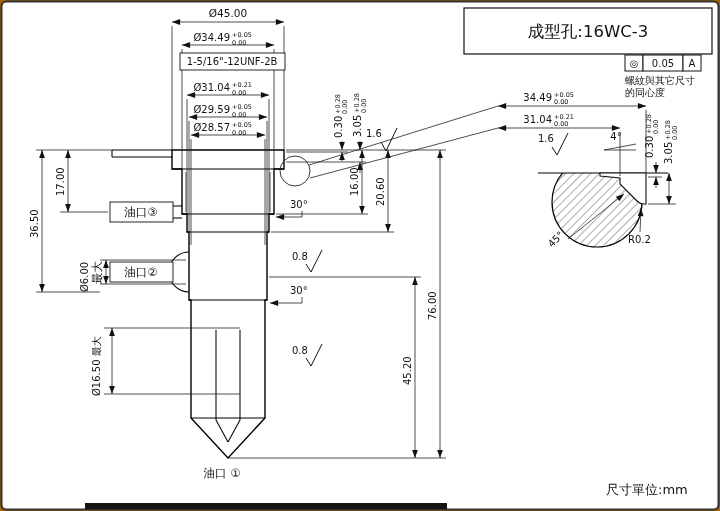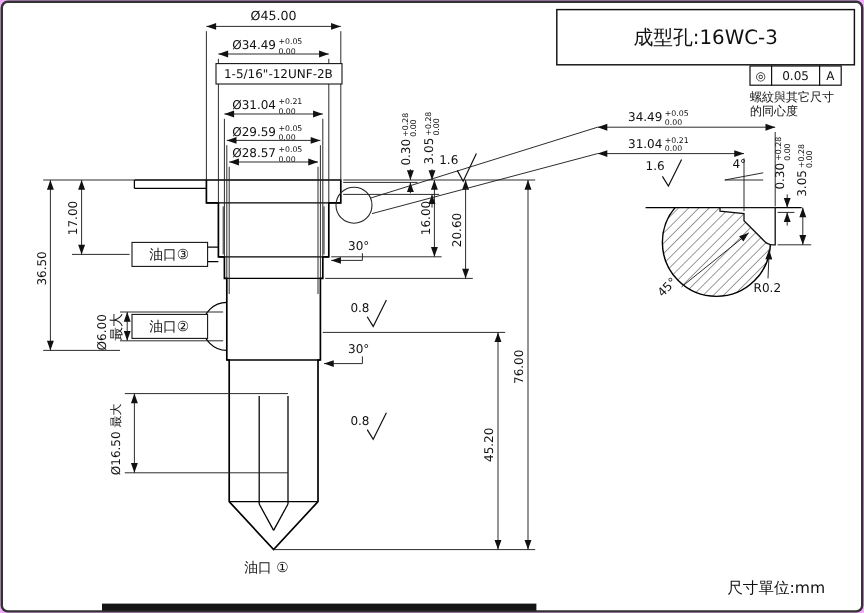--- a/index.html
+++ b/index.html
@@ -1,16 +1,16 @@
 <!DOCTYPE html>
 <html><head>
 <meta charset="utf-8">
 <style>
   html,body{margin:0;padding:0;background:#e8e8e8;}
-  .page{width:720px;height:511px;background:#f0abfc;position:relative;margin:0 auto;}
+  .page{width:720px;height:511px;background:#a16207;position:relative;margin:0 auto;}
   svg{display:block;}
   text{font-family:"DejaVu Sans",sans-serif;fill:#111;}
   .dim{font-size:10px;}
   .dimB{font-size:10.5px;}
   .tol{font-size:6.5px;}
   .cjk{font-size:11.5px;}
   .note{font-size:10px;}
   .title{font-size:16.5px;}
   .units{font-size:13px;}
   .ol{fill:none;stroke:#000;stroke-width:1.4;}

